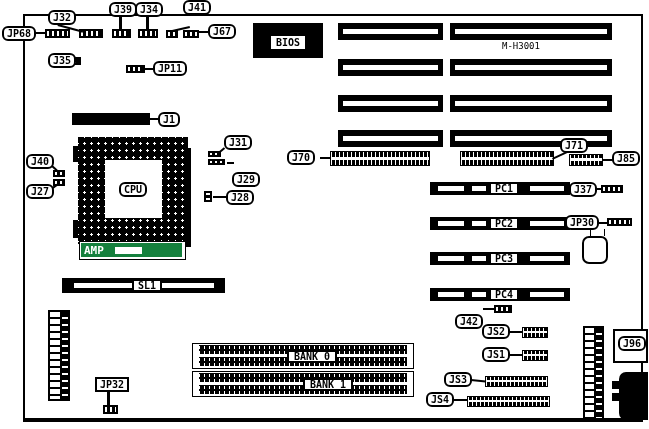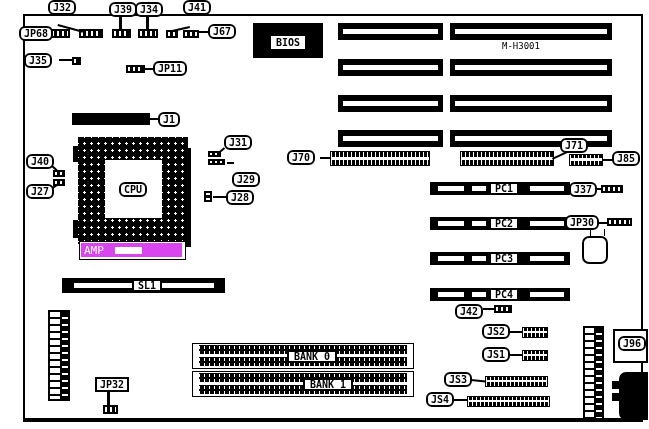--- a/index.html
+++ b/index.html
@@ -45,47 +45,47 @@
   .simmbox{position:absolute;border:1px solid #000;background:#fff;z-index:2;box-sizing:border-box}
   .simmbar{position:absolute;background-color:#000;z-index:3;
       background-image:repeating-linear-gradient(90deg,#fff 0 1px,transparent 1px 5px),
                        repeating-linear-gradient(90deg,#fff 0 1px,transparent 1px 5px);
       background-size:100% 3px,100% 3px;background-position:0 1px,0 6px;background-repeat:no-repeat}
   .batt{position:absolute;border:2px solid #000;border-radius:7px;background:#fff;z-index:2;box-sizing:border-box}
   .panel{position:absolute;border:2px solid #000;background:#fff;z-index:5;box-sizing:border-box}
   .kbd{position:absolute;background:#000;border-radius:7px 0 0 7px;z-index:5}
   .kbd-tab{position:absolute;background:#000;z-index:5}
   .amp-out{position:absolute;border:1px solid #000;background:#fff;z-index:3;box-sizing:border-box}
-  .amp-bar{position:absolute;background:#d946ef;color:#fff;font-weight:normal;font-size:11px;
+  .amp-bar{position:absolute;background:#15803d;color:#fff;font-weight:bold;font-size:11px;
       display:flex;align-items:center;padding-left:3px;z-index:4;box-sizing:border-box;white-space:pre}
   .amp-win{position:absolute;background:#fff;z-index:5}
 </style>
 </head>
 <body>
 
 <div id="stage">
 
   <div class="pcb"></div>
 
   <div class="pinrow" style="left:45px;top:29px;width:25px;height:9px"></div>
   <div class="pinrow" style="left:79px;top:29px;width:24px;height:9px"></div>
   <div class="pinrow" style="left:112px;top:29px;width:19px;height:9px"></div>
   <div class="pinrow" style="left:138px;top:29px;width:20px;height:9px"></div>
   <div class="pinrow" style="left:166px;top:30px;width:12px;height:8px"></div>
   <div class="pinrow" style="left:183px;top:30px;width:16px;height:8px"></div>
   <div class="pinrow" style="left:72px;top:57px;width:9px;height:8px"></div>
   <div class="pinrow" style="left:126px;top:65px;width:19px;height:8px"></div>
 
-  <div class="co" style="left:19px;top:26px">JP68</div>
-  <div class="co" style="left:48px;top:0">J32</div>
+  <div class="co" style="left:2px;top:26px">JP68</div>
+  <div class="co" style="left:48px;top:10px">J32</div>
   <div class="co" style="left:109px;top:2px">J39</div>
   <div class="co" style="left:135px;top:2px">J34</div>
   <div class="co" style="left:183px;top:0">J41</div>
   <div class="co" style="left:208px;top:24px">J67</div>
-  <div class="co" style="left:24px;top:53px">J35</div>
+  <div class="co" style="left:48px;top:53px">J35</div>
   <div class="co" style="left:153px;top:61px">JP11</div>
 
   <div class="ln" style="left:36px;top:32px;width:9px"></div>
   <div class="ln" style="left:58px;top:24px;width:26px;transform:rotate(15deg)"></div>
   <div class="lnv" style="left:119px;top:16px;height:13px;width:3px"></div>
   <div class="lnv" style="left:146px;top:16px;height:13px;width:3px"></div>
   <div class="ln" style="left:172px;top:30px;width:18px;transform:rotate(-13deg)"></div>
   <div class="ln" style="left:199px;top:31px;width:10px"></div>
   <div class="ln" style="left:59px;top:59px;width:14px"></div>
   <div class="ln" style="left:144px;top:68px;width:10px"></div>
@@ -142,21 +142,21 @@
     <div class="dash" style="left:100px;width:34px"></div>
   </div>
   <div class="slabel" style="left:489px;top:252px;width:30px;height:13px">PC3</div>
 
   <div class="pci" style="left:430px;top:288px;width:140px;height:13px">
     <div class="dash" style="left:8px;width:26px"></div>
     <div class="dash" style="left:42px;width:14px"></div>
     <div class="dash" style="left:100px;width:34px"></div>
   </div>
   <div class="slabel" style="left:489px;top:288px;width:30px;height:13px">PC4</div>
-  <div class="co" style="left:455px;top:304px">J42</div>
+  <div class="co" style="left:455px;top:314px">J42</div>
   <div class="pinrow" style="left:494px;top:305px;width:18px;height:8px"></div>
   <div class="ln" style="left:483px;top:308px;width:12px"></div>
 
   <div class="bar" style="left:72px;top:113px;width:78px;height:12px"></div>
   <div class="co" style="left:158px;top:112px">J1</div>
   <div class="ln" style="left:150px;top:118px;width:10px"></div>
 
   <div class="cpu" style="left:78px;top:137px;width:110px;height:107px"></div>
   <div class="cpu-center" style="left:105px;top:160px;width:57px;height:58px"></div>
   <div class="co" style="left:119px;top:182px">CPU</div>

